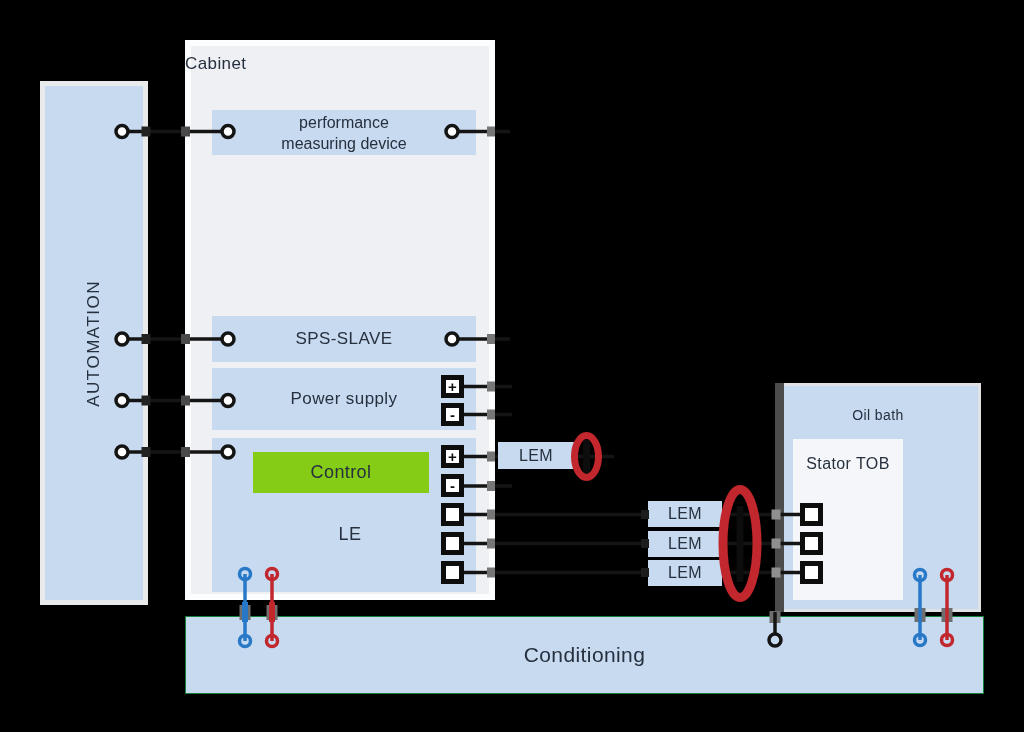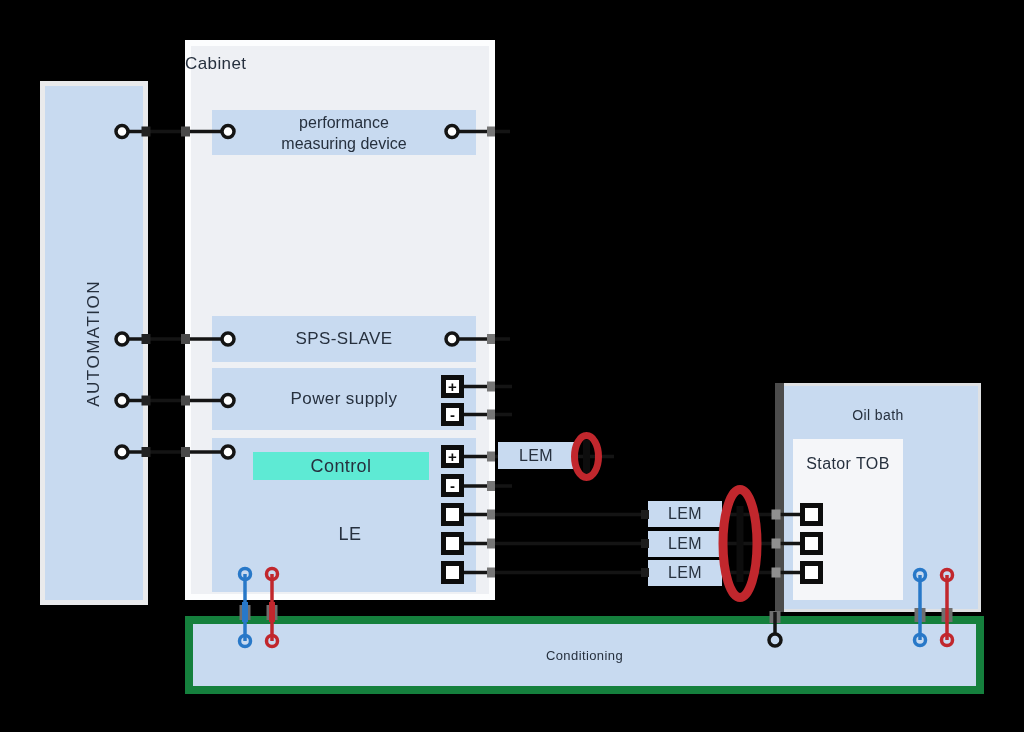--- a/index.html
+++ b/index.html
@@ -11,30 +11,30 @@
   .lbl{color:#26303e;letter-spacing:0.4px;}
   #automation{left:40px;top:81px;width:108px;height:524px;border:5px solid #e9eaec;z-index:1;}
   #automation .vtext{writing-mode:vertical-rl;transform:rotate(180deg);font-size:17px;letter-spacing:1.5px;}
   #cabinet{left:185px;top:40px;width:310px;height:560px;background:#eef0f4;border:6px solid #fcfdfe;z-index:1;}
   #cabinet-title{left:185px;top:53px;width:310px;text-align:left;font-size:17px;line-height:21px;z-index:2;}
   #perf{left:212px;top:110px;width:264px;height:45px;font-size:16px;line-height:21px;z-index:2;}
   #sps{left:212px;top:316px;width:264px;height:46px;font-size:17px;z-index:2;}
   #power{left:212px;top:368px;width:264px;height:62px;font-size:17px;z-index:2;}
   #le{left:212px;top:438px;width:264px;height:154px;z-index:2;}
   #le-label{left:212px;top:524px;width:276px;text-align:center;font-size:18px;z-index:3;}
-  #control{left:253px;top:452px;width:176px;height:28px;background:#5eead4;font-size:18px;z-index:3;}
+  #control{left:253px;top:452px;width:176px;height:41px;background:#84cc16;font-size:18px;z-index:3;}
   #lem-single{left:498px;top:442px;width:76px;height:27px;font-size:16px;z-index:2;}
   .lemrow{left:648px;width:74px;height:26px;font-size:16px;z-index:2;}
   #lem1{top:501px;} #lem2{top:531px;} #lem3{top:560px;}
   #oilbath{left:775px;top:383px;width:206px;height:229px;border:3px solid #dfe1e4;z-index:1;}
   #oil-label{left:775px;top:407px;width:206px;text-align:center;font-size:14px;z-index:2;}
   #darkstrip{left:775px;top:383px;width:9px;height:229px;background:#4c4c4c;z-index:2;}
   #stator{left:793px;top:439px;width:110px;height:161px;background:#f5f6f9;z-index:2;}
   #stator-label{left:793px;top:455px;width:110px;text-align:center;font-size:16px;z-index:3;}
-  #conditioning{left:185px;top:616px;width:799px;height:78px;border:8px solid #15803d;font-size:13px;z-index:1;}
+  #conditioning{left:185px;top:616px;width:799px;height:78px;border:1px solid #15803d;font-size:21px;z-index:1;}
   .term{position:absolute;box-sizing:border-box;width:23px;height:23px;background:#fff;border:5px solid #0d0d0d;
         display:flex;align-items:center;justify-content:center;font-size:15px;font-weight:bold;line-height:1;
         color:#111;z-index:6;}
   #svg-overlay{position:absolute;left:0;top:0;z-index:5;}
 </style>
 </head>
 <body>
 
 <div id="canvas">
 

